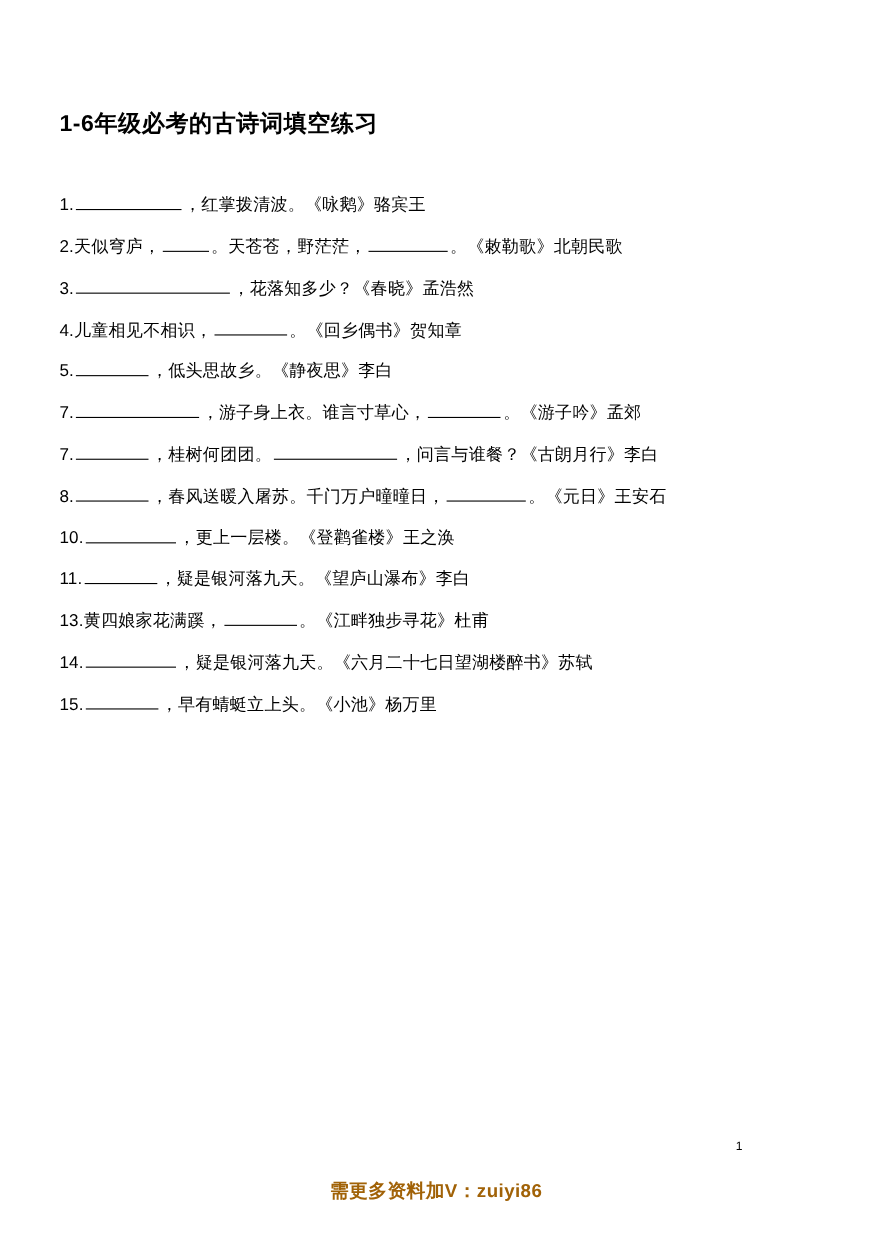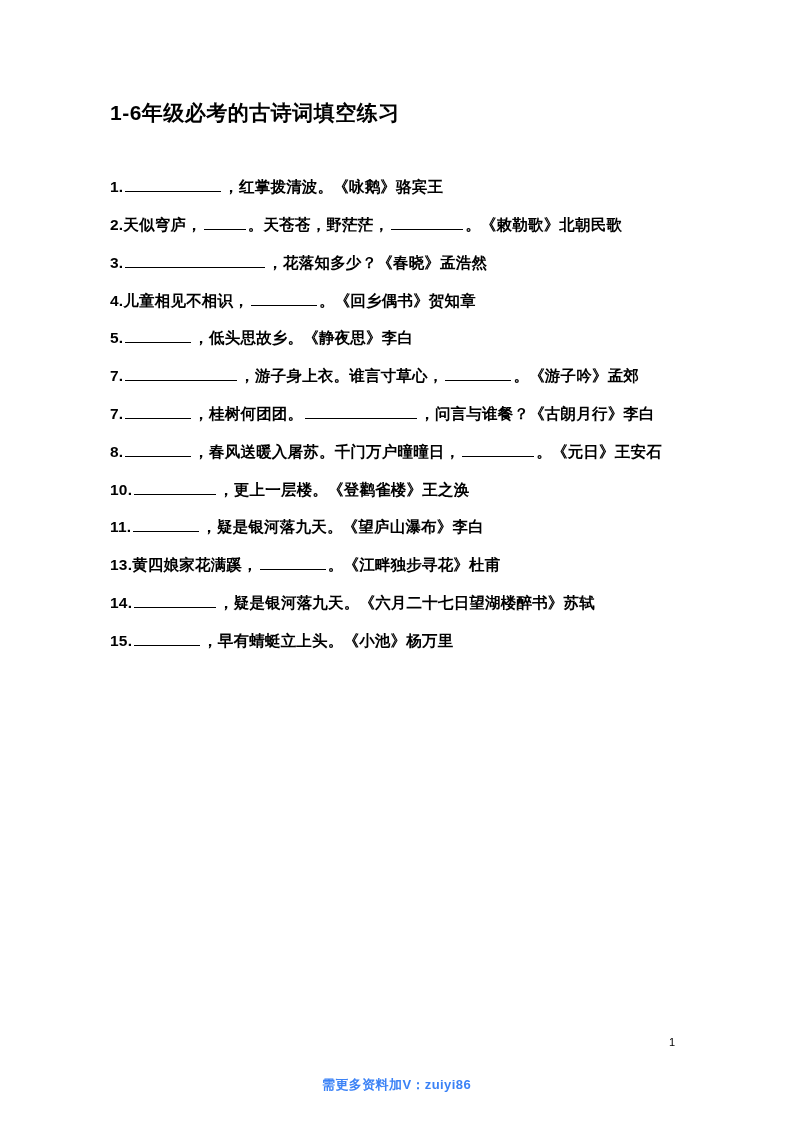--- a/index.html
+++ b/index.html
@@ -13,34 +13,33 @@
     font-family: "Liberation Sans", sans-serif;
     color: #000000;
     position: relative;
     overflow: hidden;
   }
   .page {
     position: relative;
     width: 793px;
     height: 1122px;
     box-sizing: border-box;
-    padding: 0 110px;
+    padding: 0 54px;
   }
   .doc-title {
     font-size: 21px;
     font-weight: bold;
     margin: 0;
     padding-top: 98px;
     padding-bottom: 0;
     letter-spacing: 0.5px;
     line-height: 1.4;
   }
   .items {
     margin-top: 44px;
-    font-weight: bold;
   }
   .item {
     font-size: 15.5px;
     line-height: 2.05;
     margin: 0 0 6px 0;
     letter-spacing: 0.2px;
     text-align: left;
     word-break: break-all;
   }
   .blank {
@@ -63,22 +62,22 @@
     bottom: 74px;
     font-size: 11px;
     color: #000;
   }
   .footer-note {
     position: absolute;
     left: 0;
     right: 0;
     bottom: 28px;
     text-align: center;
-    font-size: 13px;
-    color: #3b82f6;
+    font-size: 17px;
+    color: #a16207;
     font-weight: bold;
     letter-spacing: 0.4px;
   }
 </style>
 </head>
 <body>
 
 <div class="page">
 
   <h1 class="doc-title">1-6年级必考的古诗词填空练习</h1>

